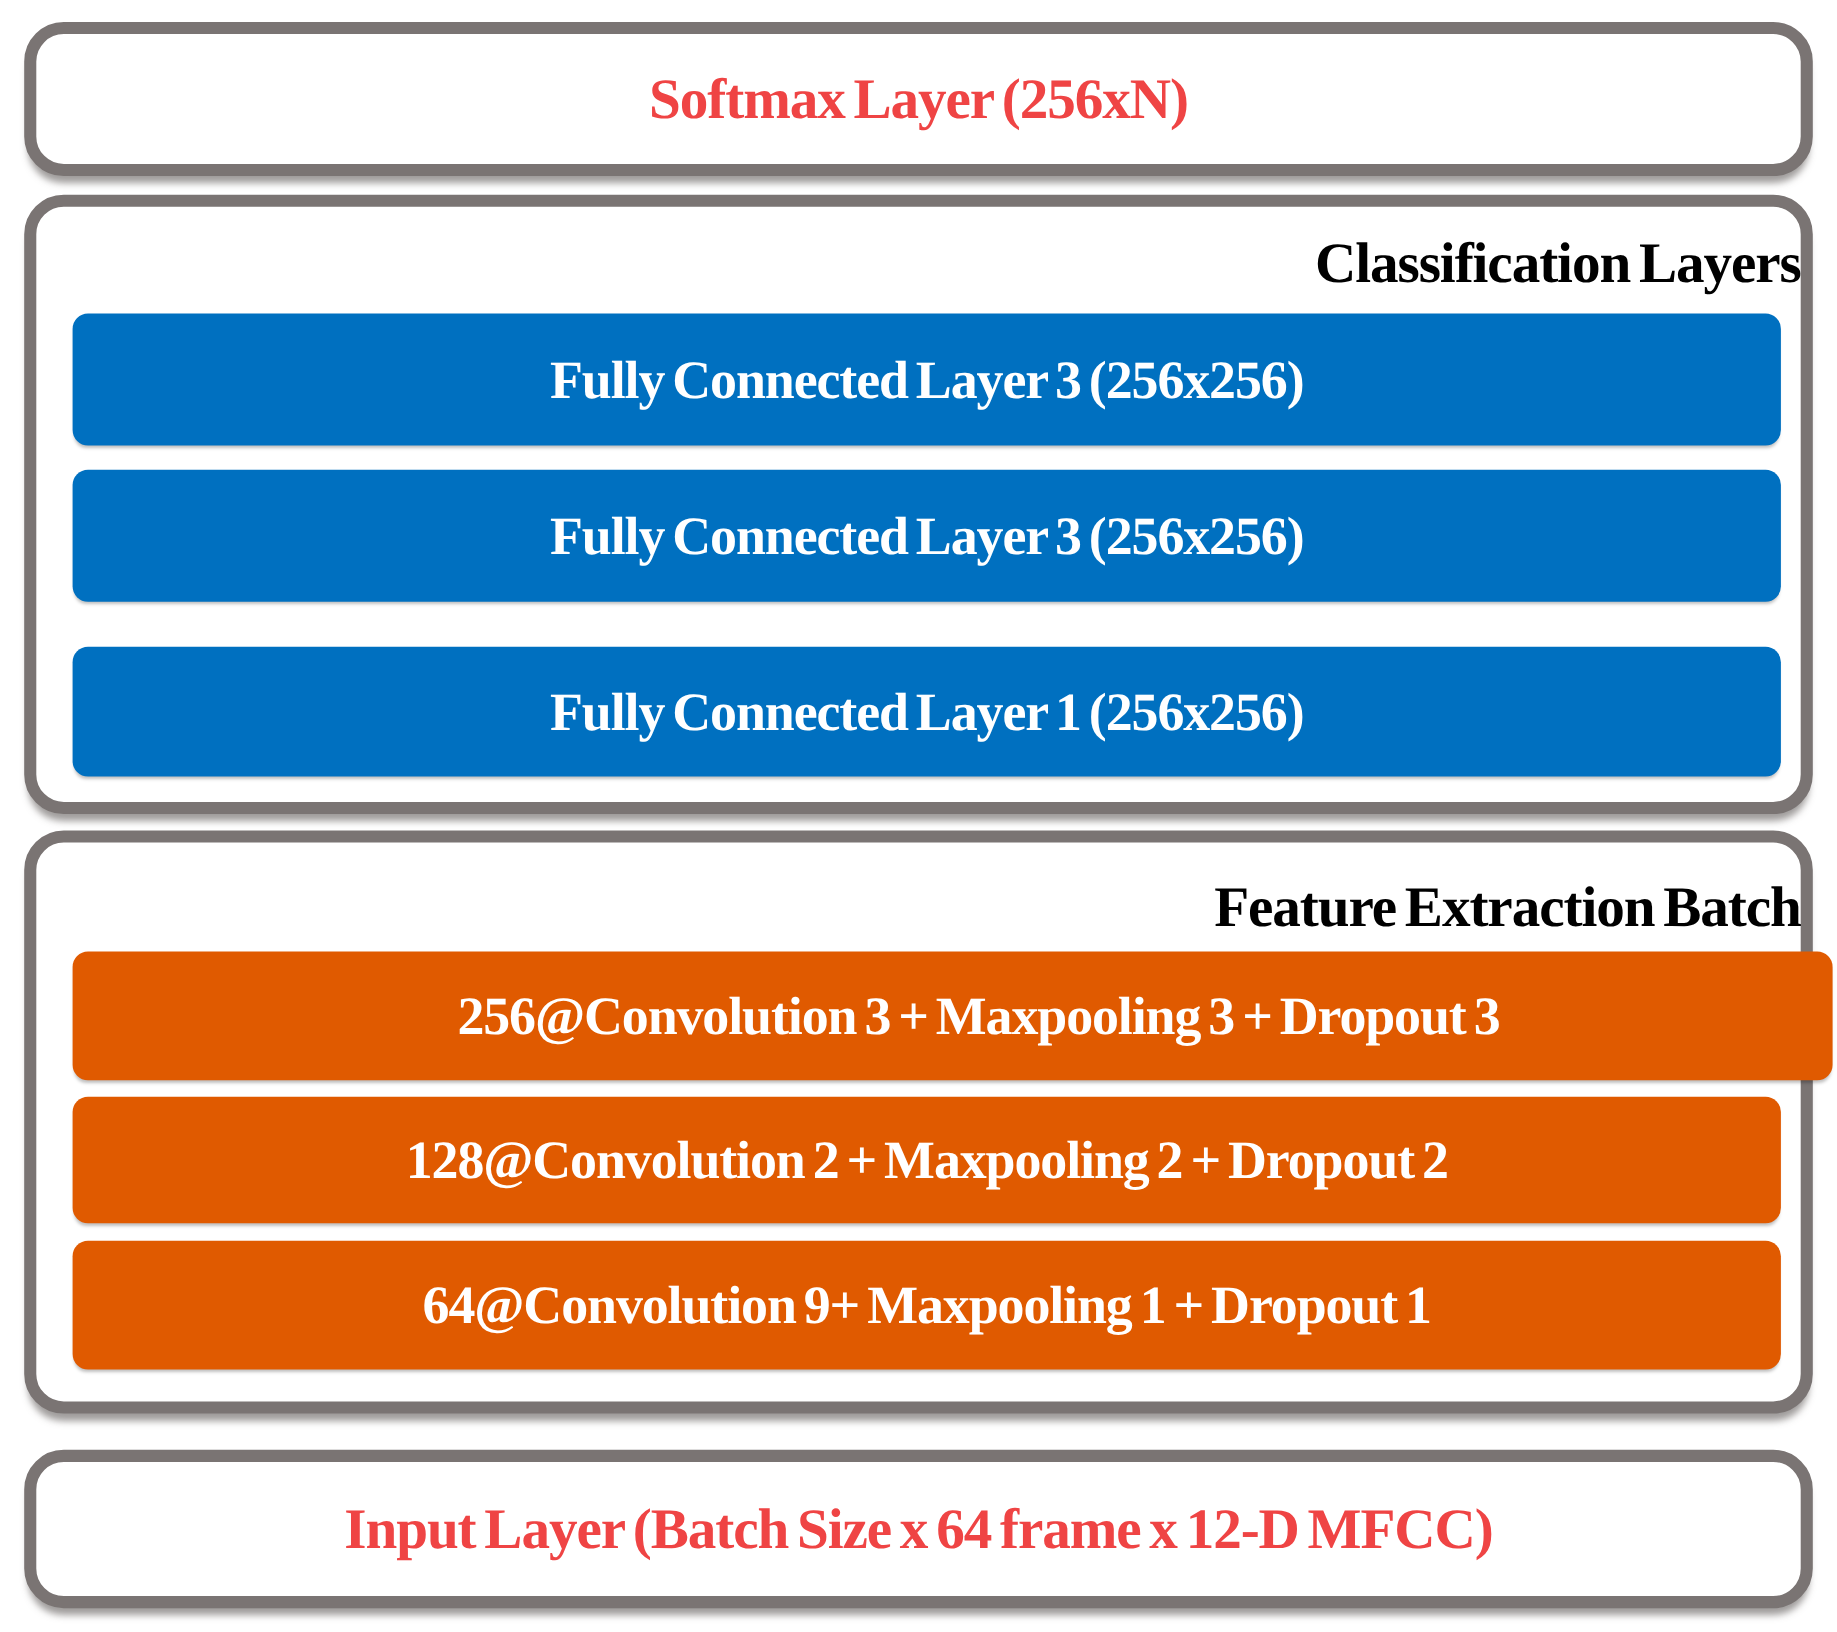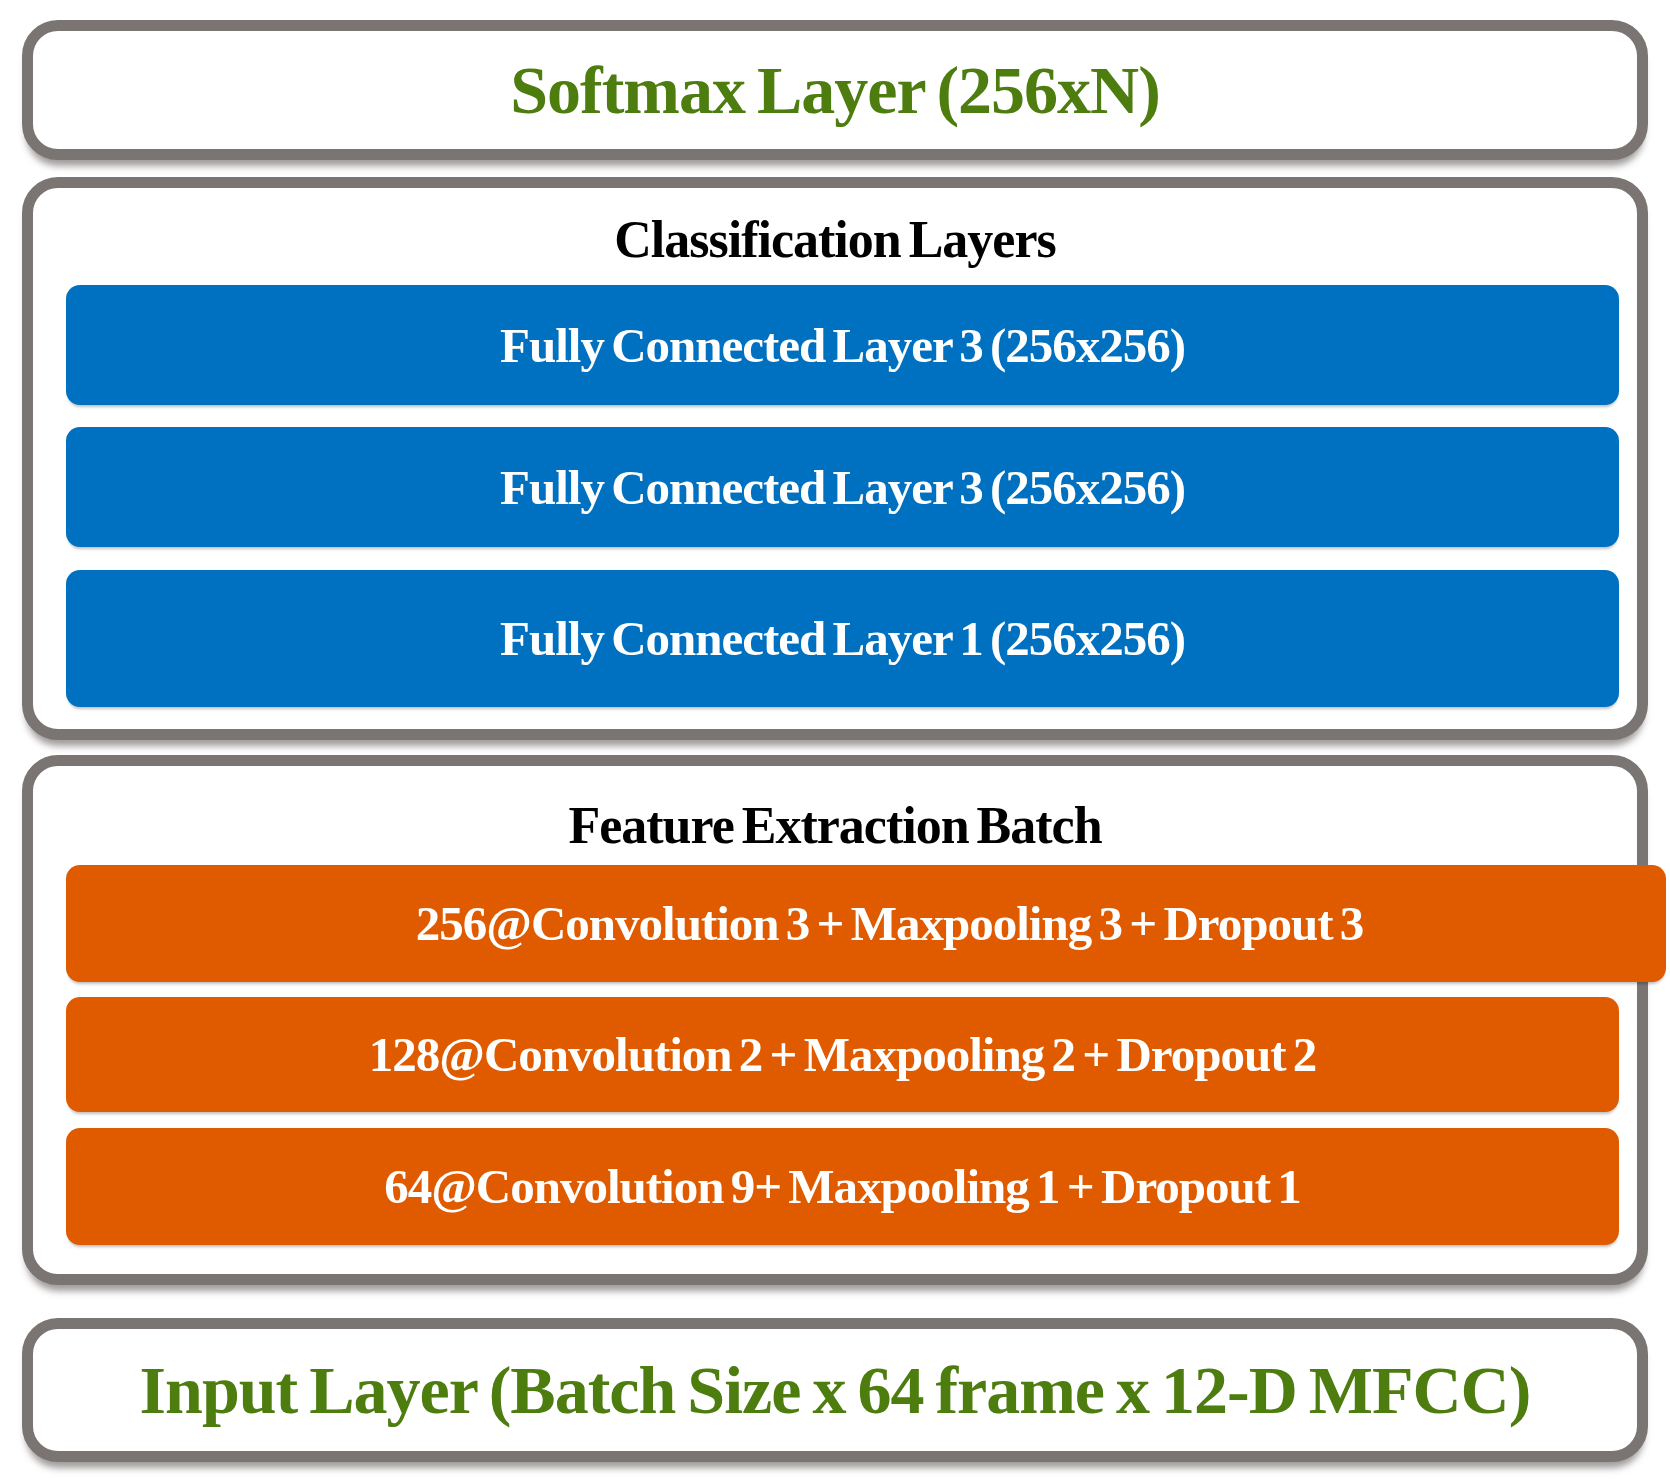--- a/index.html
+++ b/index.html
@@ -24,32 +24,32 @@
     background: #ffffff;
     box-sizing: content-box;
     box-shadow: 0 10px 7px -4px rgba(80, 75, 73, 0.55);
   }
   .plain-layer {
     display: flex;
     align-items: center;
     justify-content: center;
   }
   .layer-label-dark {
-    color: #4d7c0f;
-    font-size: 68px;
+    color: #ef4444;
+    font-size: 52px;
     font-weight: bold;
     letter-spacing: -1px;
     word-spacing: -4px;
     text-align: center;
   }
   .group-title {
     position: absolute;
     left: 0;
     width: 100%;
-    text-align: center;
+    text-align: right;
     color: #000000;
     font-size: 52px;
     font-weight: bold;
     letter-spacing: -1px;
     word-spacing: -4px;
   }
   .bar {
     position: absolute;
     left: 33px;
     width: 1553px;
@@ -70,21 +70,21 @@
 
   
   #softmax-box   { top: 20px;  height: 118px; }
   #class-group   { top: 177px; height: 541px; }
   #feat-group    { top: 755px; height: 508px; }
   #input-box     { top: 1318px; height: 122px; }
 
   #class-title { top: 22px; }
   #fc3 { top: 97px;  height: 120px; }
   #fc2 { top: 239px; height: 120px; }
-  #fc1 { top: 382px; height: 137px; }
+  #fc1 { top: 400px; height: 118px; }
 
   #feat-title { top: 30px; }
   #conv3 { top: 99px;  height: 117px; padding-left: 47px; }
   #conv2 { top: 231px; height: 115px; }
   #conv1 { top: 362px; height: 117px; }
 </style>
 </head>
 <body>
 
 <div class="canvas">

